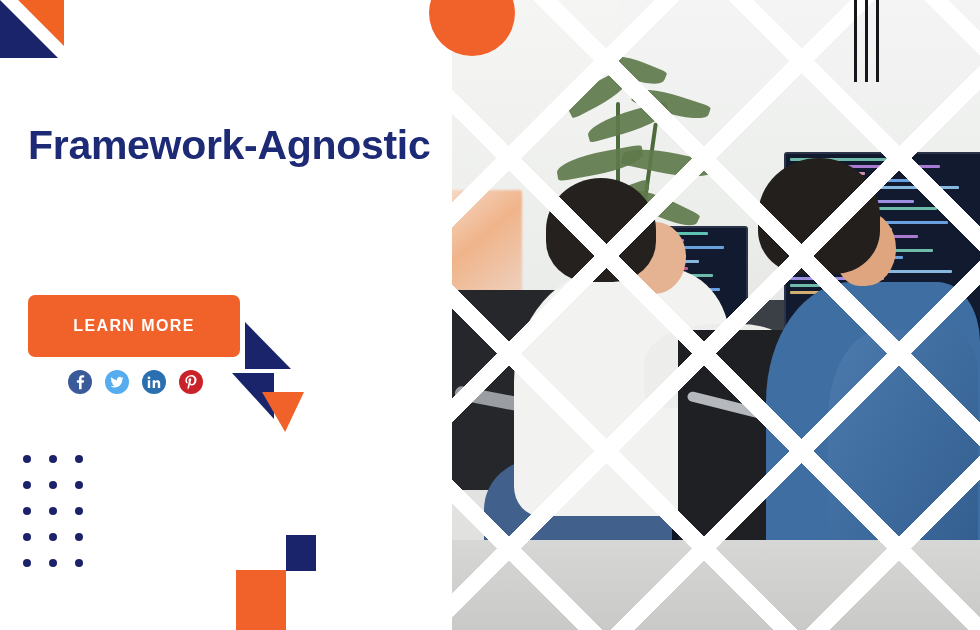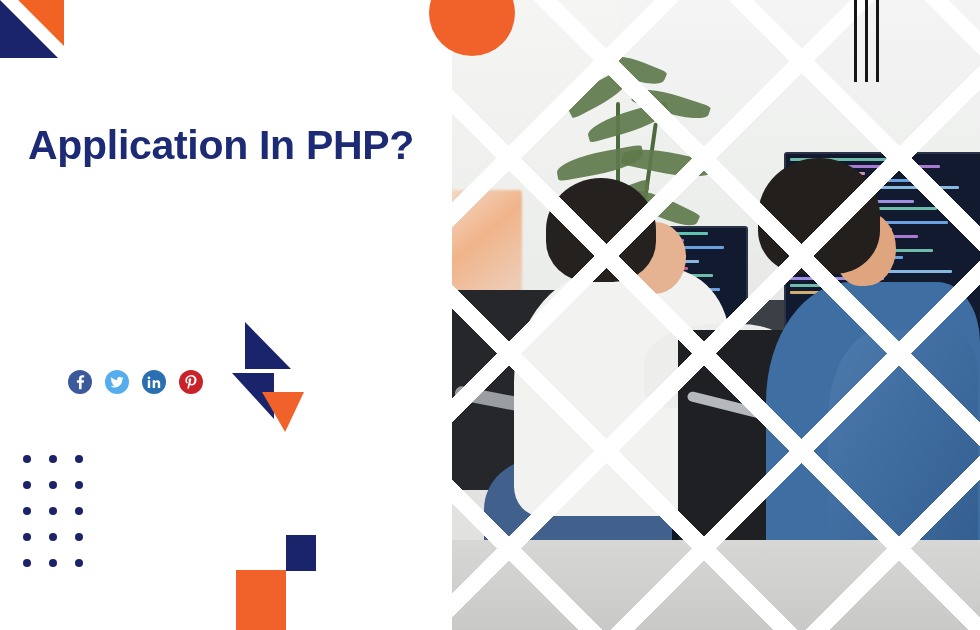--- a/index.html
+++ b/index.html
@@ -268,23 +268,26 @@
 
   <div class="top-circle"></div>
 
   <div class="bars">
     <i></i>
     <i></i>
     <i></i>
   </div>
 
   <h1 class="headline">
-    <span class="ln">Application In PHP?</span>
+    <span class="ln">Framework-Agnostic</span>
   </h1>
 
+  <button class="cta">
+    <span>LEARN MORE</span>
+  </button>
 
   <div class="social">
     <a href="#" class="s-fb" style="background:#3b5a9a">
       <svg width="24" height="24" viewBox="0 0 24 24" aria-hidden="true">
         <path fill="#ffffff" d="M13.6 19.2v-6.4h2.1l.34-2.5h-2.44V8.7c0-.72.2-1.21 1.24-1.21h1.31V5.26c-.23-.03-1-.1-1.92-.1-1.9 0-3.2 1.16-3.2 3.29v1.85H8.9v2.5h2.13v6.4h2.57z"></path>
       </svg>
     </a>
     <a href="#" class="s-tw" style="background:#55acee">
       <svg width="24" height="24" viewBox="0 0 24 24" aria-hidden="true">
         <path fill="#ffffff" d="M18.6 8.1c-.48.21-1 .36-1.54.42.55-.33.98-.86 1.18-1.49-.52.31-1.1.53-1.71.65a2.69 2.69 0 0 0-4.58 2.45 7.64 7.64 0 0 1-5.54-2.81 2.69 2.69 0 0 0 .83 3.59c-.44-.01-.85-.14-1.21-.34v.04c0 1.3.93 2.39 2.16 2.64-.23.06-.47.1-.72.1-.18 0-.35-.02-.51-.05a2.7 2.7 0 0 0 2.51 1.87 5.4 5.4 0 0 1-3.34 1.15c-.22 0-.43-.01-.64-.04a7.62 7.62 0 0 0 4.13 1.21c4.95 0 7.66-4.1 7.66-7.66l-.01-.35c.53-.38.98-.85 1.33-1.39z"></path>

